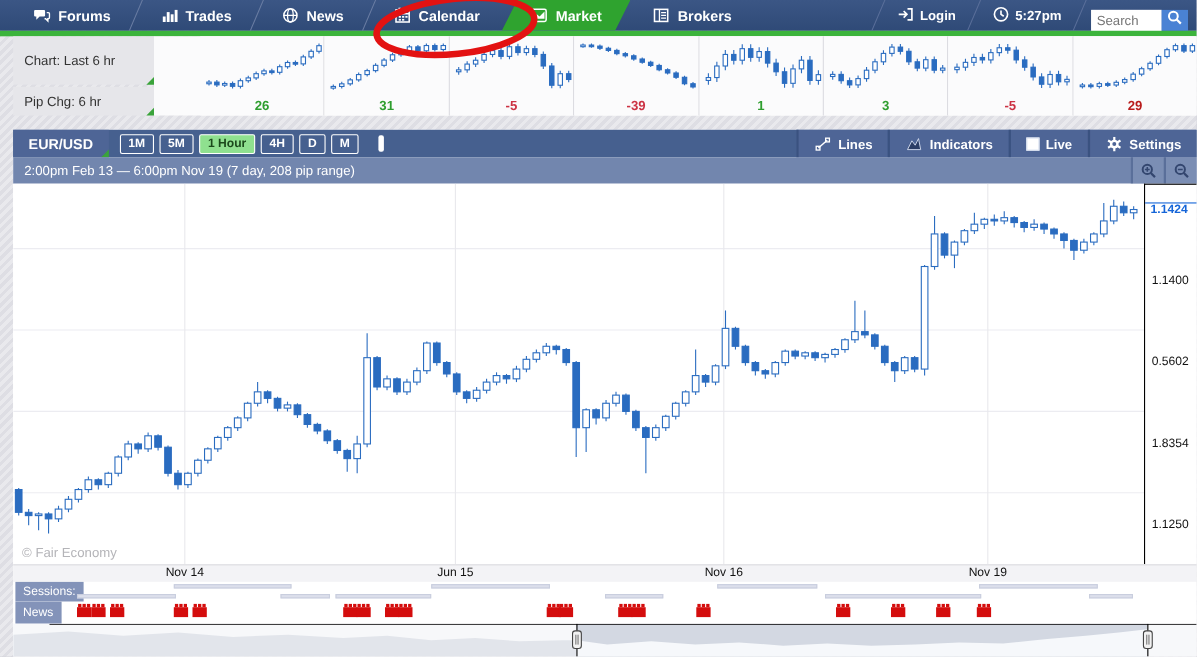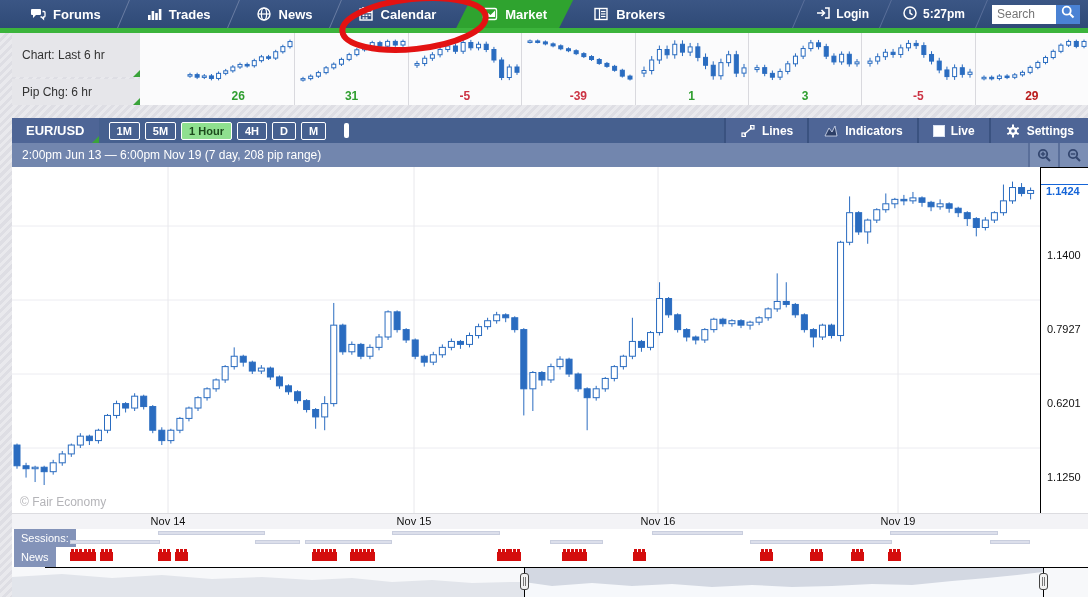--- a/index.html
+++ b/index.html
@@ -9,21 +9,21 @@
     background:repeating-linear-gradient(135deg,#e9e9ed 0 3px,#dedee4 3px 6px);}
   
   .topnav{position:absolute;left:0;top:0;width:1088px;height:28px;
     background:linear-gradient(#3b5685,#2f4a77);display:flex;align-items:stretch;}
   .green-strip{position:absolute;left:0;top:28px;width:1088px;height:5px;background:#3cb43c;}
   .nav-tabs{display:flex;align-items:stretch;margin-left:10px;}
   .nav-tab{position:relative;display:flex;align-items:center;gap:7px;padding:0 20px;
     color:#fff;font-size:13px;font-weight:bold;cursor:pointer;}
   .nav-tab.active{background:#2fa32f;clip-path:polygon(14px 0,100% 0,calc(100% - 14px) 100%,0 100%);padding:0 26px;}
   .nav-sep{width:1px;background:#6a7da3;transform:skewX(-23deg);margin:0 2px;}
-  .nav-right{margin-left:auto;display:flex;align-items:center;}
+  .nav-right{margin-left:auto;display:flex;align-items:flex-end;}
   .nav-util{display:flex;align-items:center;gap:5px;color:#fff;font-size:12px;font-weight:bold;
     padding:0 16px;height:100%;cursor:pointer;}
   .nav-usep{width:1px;height:100%;background:#5a6f9a;transform:skewX(-23deg);}
   .searchbox{display:flex;align-items:center;margin:0 8px 0 10px;height:19px;}
   .searchbox input{width:64px;height:19px;border:1px solid #fff;background:#fff;font-size:12px;
     padding:0 4px;color:#444;outline:none;font-family:"Liberation Sans",sans-serif;}
   .search-btn{width:24px;height:19px;background:#4a82d4;display:flex;align-items:center;
     justify-content:center;cursor:pointer;}
   
   .minirow{position:absolute;left:12px;top:33px;width:1076px;height:72px;display:flex;}
@@ -510,21 +510,21 @@
               <rect x="7" y="1.5" width="2" height="13" fill="#fff" transform="rotate(120 8 8)"></rect>
               <circle cx="8" cy="8" r="4" fill="#fff"></circle>
               <circle cx="8" cy="8" r="1.8" fill="#4e6596"></circle>
             </svg>
             <span>Settings</span>
           </div>
         </div>
     </div>
 
     <div class="subheader">
-      <span class="range-text">2:00pm Jun 13 — 6:00pm Nov 19 (7 day, 208 pip range)</span>
+      <span class="range-text">2:00pm Feb 13 — 6:00pm Nov 19 (7 day, 208 pip range)</span>
       <div class="zoom-btns">
         <div class="zoom-btn" id="icon-zoom-in">
             <svg width="16" height="16">
               <circle cx="7" cy="7" r="4.2" fill="none" stroke="#33466f" stroke-width="1.8"></circle>
               <line x1="10.2" y1="10.2" x2="14" y2="14" stroke="#33466f" stroke-width="2"></line>
               <line x1="4.8" y1="7" x2="9.2" y2="7" stroke="#33466f" stroke-width="1.4"></line>
               <line x1="7" y1="4.8" x2="7" y2="9.2" stroke="#33466f" stroke-width="1.4"></line>
             </svg>
           </div>
         <div class="zoom-btn" id="icon-zoom-out">
@@ -771,28 +771,28 @@
           <rect x="997.5000000000001" y="20.520000000000003" width="6" height="13.32" fill="#fff" stroke="#2a6cc0" stroke-width="1"></rect>
           <line x1="1009.5500000000001" y1="16.08" x2="1009.5500000000001" y2="29.4" stroke="#2a6cc0" stroke-width="1"></line>
           <rect x="1006.5500000000001" y="20.520000000000003" width="6" height="5.919999999999995" fill="#2a6cc0" stroke="#2a6cc0" stroke-width="1"></rect>
           <line x1="1018.6000000000001" y1="20.520000000000003" x2="1018.6000000000001" y2="32.36" stroke="#2a6cc0" stroke-width="1"></line>
           <rect x="1015.6000000000001" y="23.480000000000004" width="6" height="2.9599999999999937" fill="#fff" stroke="#2a6cc0" stroke-width="1"></rect>
         </svg>
       <span class="watermark">© Fair Economy</span>
     </div>
     <div class="yaxis" id="yaxis">
         <div class="ytick" style="top: 53px;">1.1400</div>
-        <div class="ytick" style="top: 127px;">0.7927</div>
-        <div class="ytick" style="top: 201px;">0.6201</div>
+        <div class="ytick" style="top: 127px;">0.5602</div>
+        <div class="ytick" style="top: 201px;">1.8354</div>
         <div class="ytick" style="top: 275px;">1.1250</div>
         <div class="yprice" style="top: 16.48px; color: rgb(21, 101, 216);">1.1424</div>
       </div>
     <div class="xaxis" id="xaxis">
         <div class="xlabel" style="left: 156px;">Nov 14</div>
-        <div class="xlabel" style="left: 402px;">Nov 15</div>
+        <div class="xlabel" style="left: 402px;">Jun 15</div>
         <div class="xlabel" style="left: 646px;">Nov 16</div>
         <div class="xlabel" style="left: 886px;">Nov 19</div>
       </div>
 
     <div class="sessions-row" id="sessions-row">
       <span class="rowlabel">Sessions:</span>
     <div class="sess-bar" style="left: 146px; width: 107px; top: 2px;"></div>
         <div class="sess-bar" style="left: 380px; width: 108px; top: 2px;"></div>
         <div class="sess-bar" style="left: 640px; width: 91px; top: 2px;"></div>
         <div class="sess-bar" style="left: 878px; width: 108px; top: 2px;"></div>

